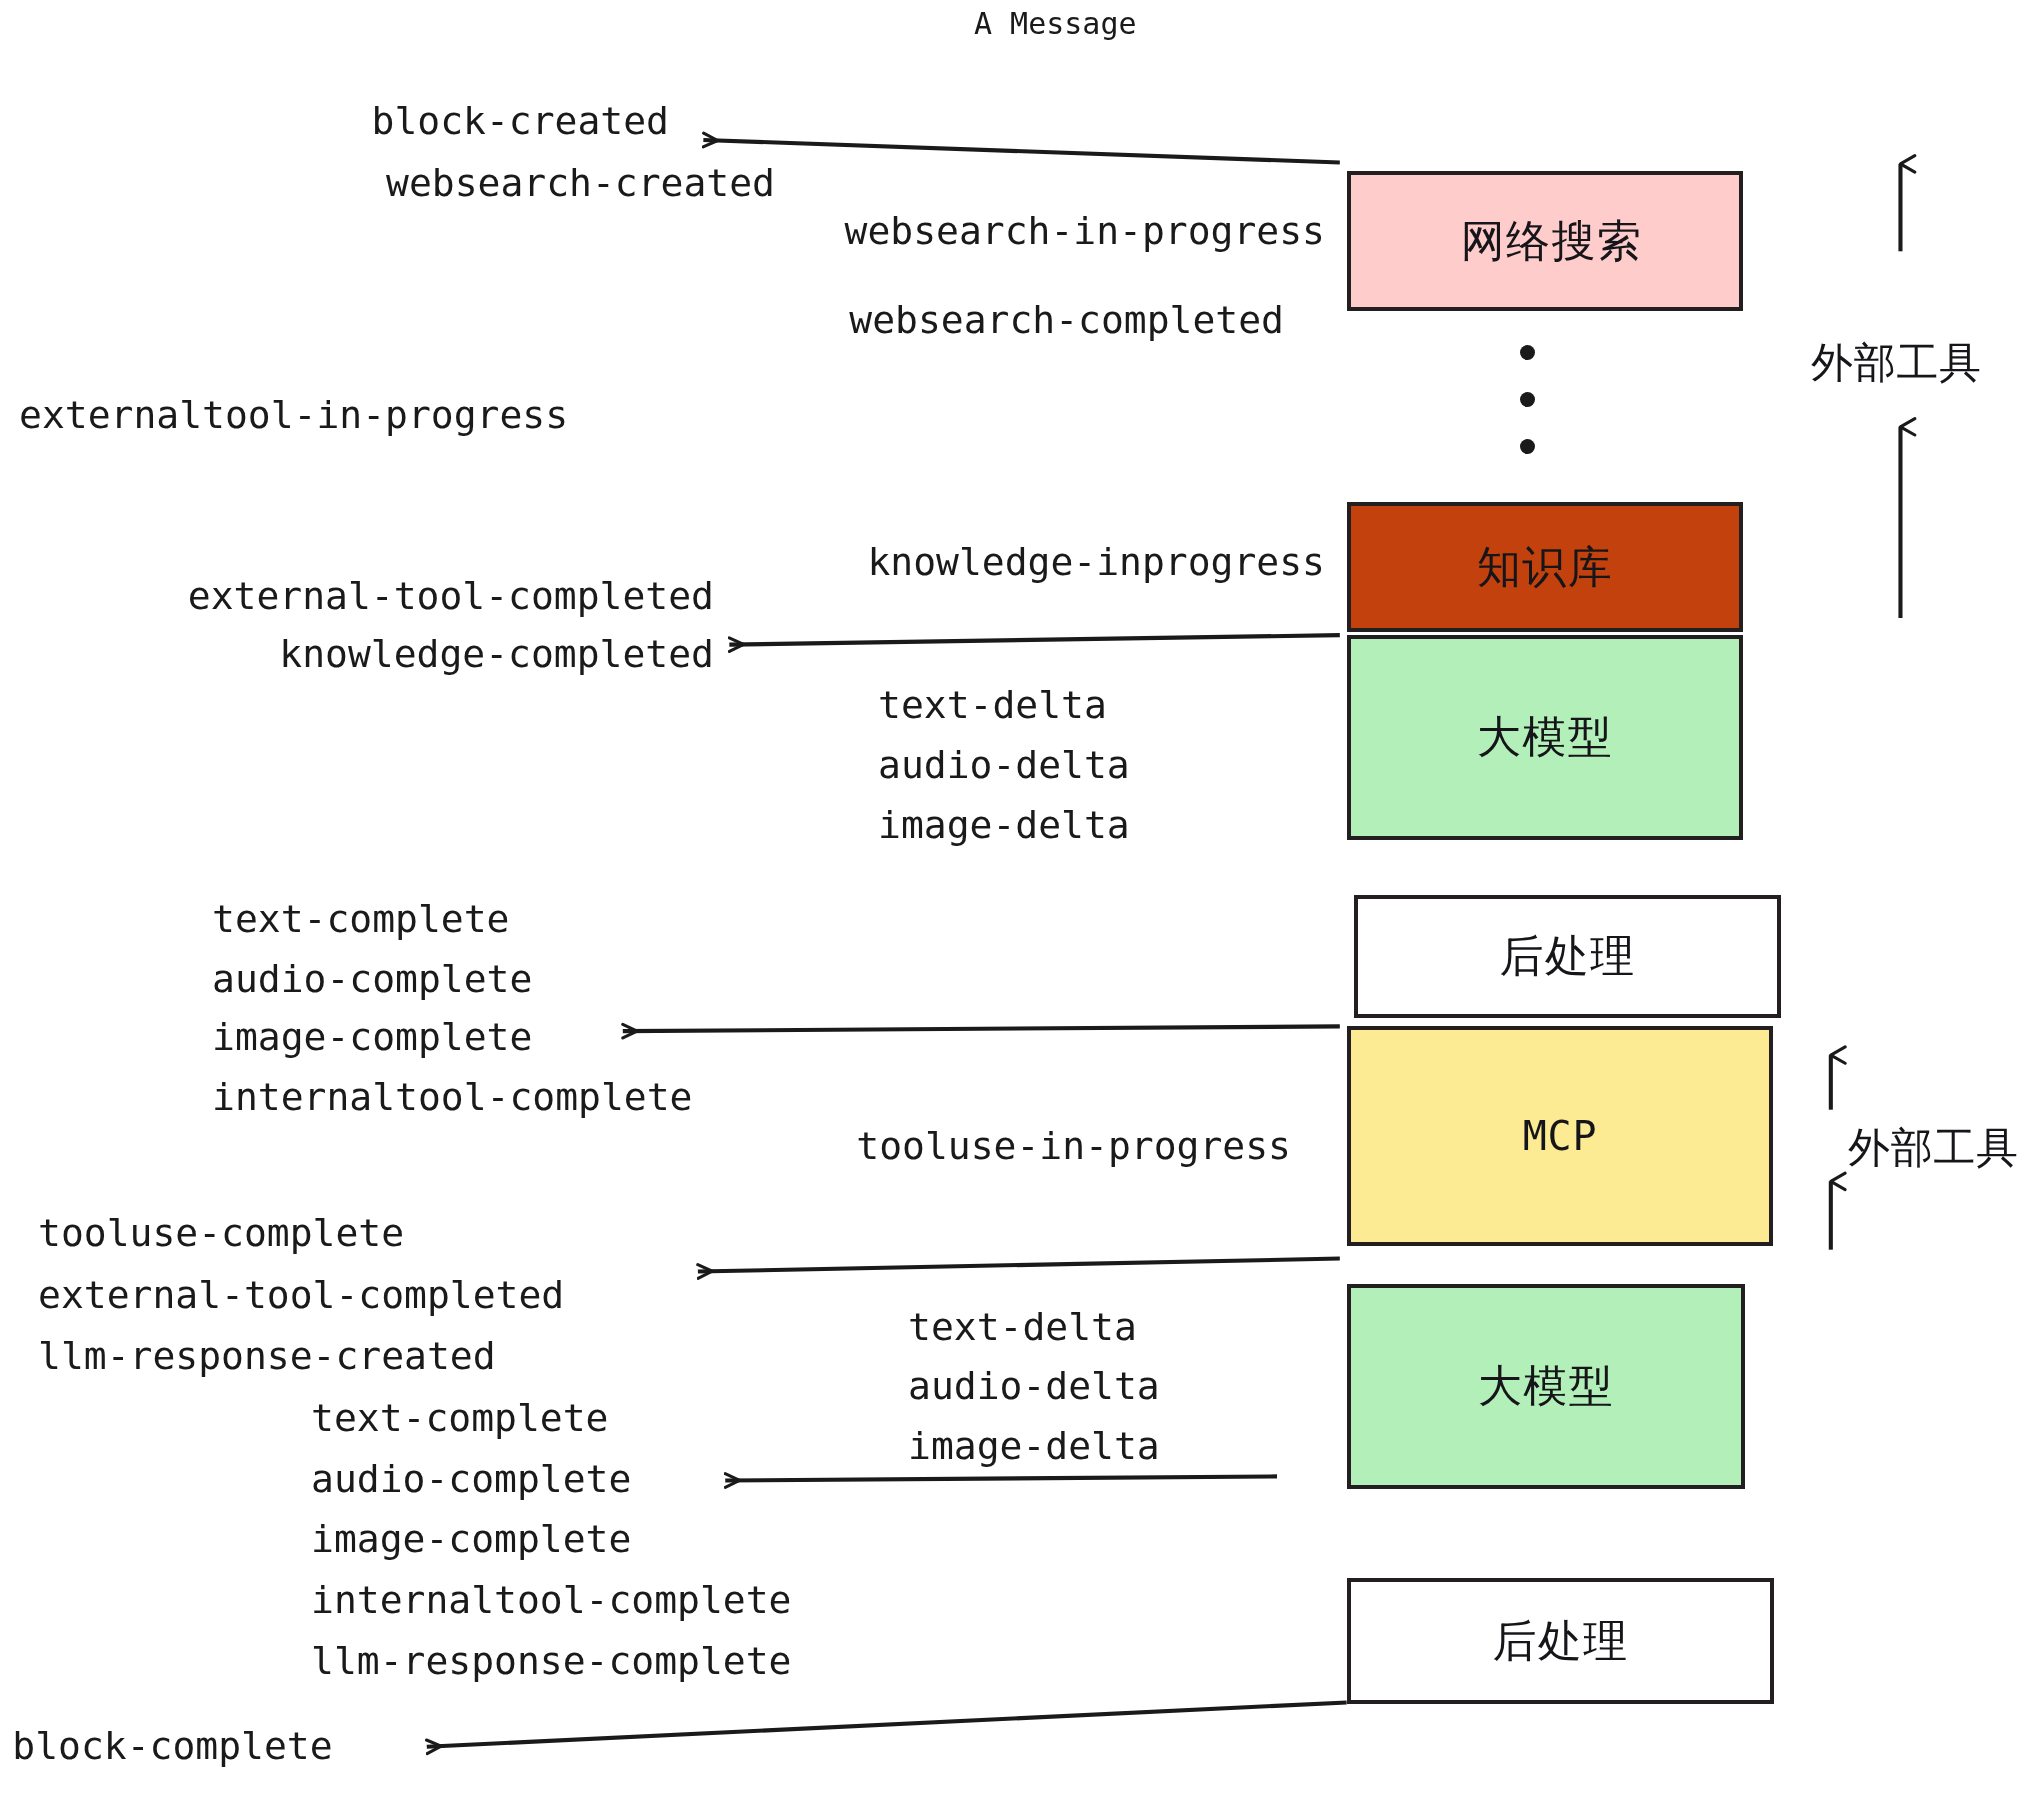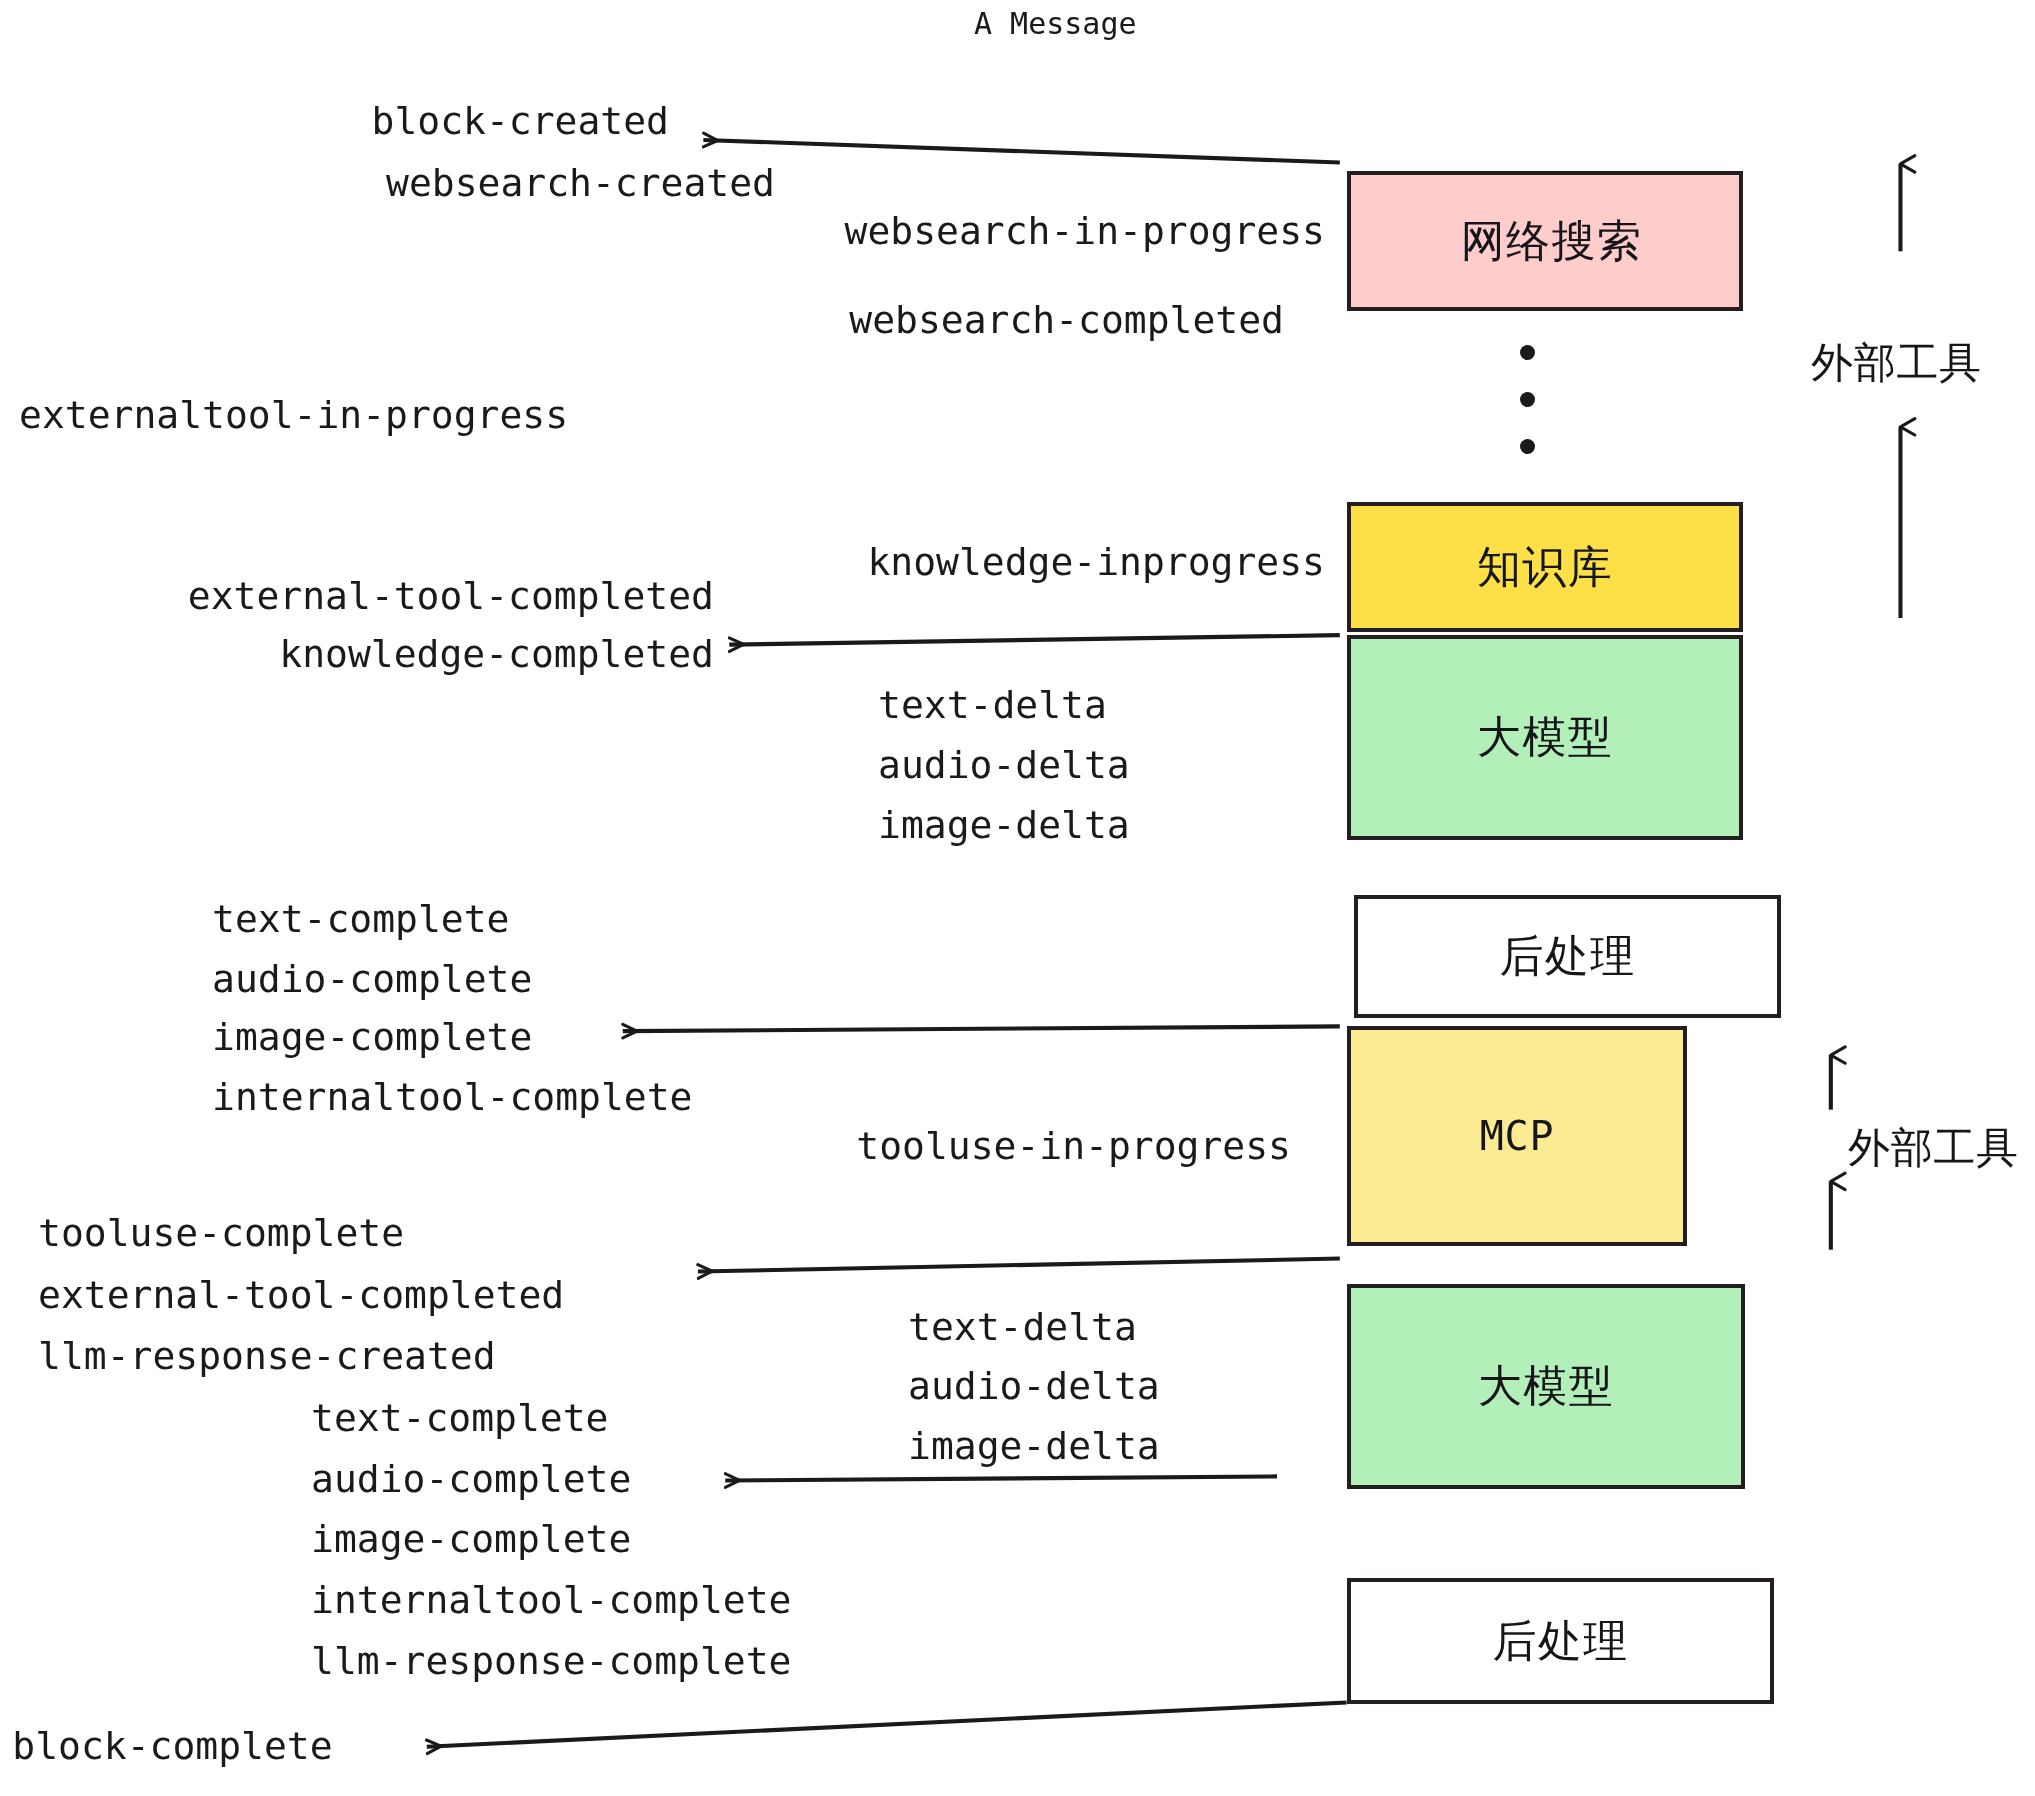--- a/index.html
+++ b/index.html
@@ -125,33 +125,33 @@
     <path d="M2783,625 L2783,905" fill="none" stroke="#1a1a1a" stroke-width="6" marker-end="url(#ahu)" transform="rotate(180 2783 765)"></path>
 
     <path d="M2681,1625 L2681,1545" fill="none" stroke="#1a1a1a" stroke-width="6" marker-end="url(#ahu)"></path>
     <path d="M2681,1730 L2681,1830" fill="none" stroke="#1a1a1a" stroke-width="6" marker-end="url(#ahu)" transform="rotate(180 2681 1780)"></path>
   </svg>
 
   <div class="node" style="left:1347px; top:171px; width:396px; height:140px; background:#FDCCCB;padding-left:13px;">
     <span>网络搜索</span>
   </div>
 
-  <div class="node" style="left:1347px; top:502px; width:396px; height:130px; background:#fde047;">
+  <div class="node" style="left:1347px; top:502px; width:396px; height:130px; background:#c2410c;">
     <span>知识库</span>
   </div>
 
   <div class="node" style="left:1347px; top:635px; width:396px; height:205px; background:#B3F0B9;">
     <span>大模型</span>
   </div>
 
   <div class="node" style="left:1354px; top:895px; width:427px; height:123px; background:#FFFFFF;">
     <span>后处理</span>
   </div>
 
-  <div class="node latin" style="left:1347px; top:1026px; width:340px; height:220px; background:#FCEB93;">
+  <div class="node latin" style="left:1347px; top:1026px; width:426px; height:220px; background:#FCEB93;">
     <span>MCP</span>
   </div>
 
   <div class="node" style="left:1347px; top:1284px; width:398px; height:205px; background:#B3F0B9;">
     <span>大模型</span>
   </div>
 
   <div class="node" style="left:1347px; top:1578px; width:427px; height:126px; background:#FFFFFF;">
     <span>后处理</span>
   </div>

